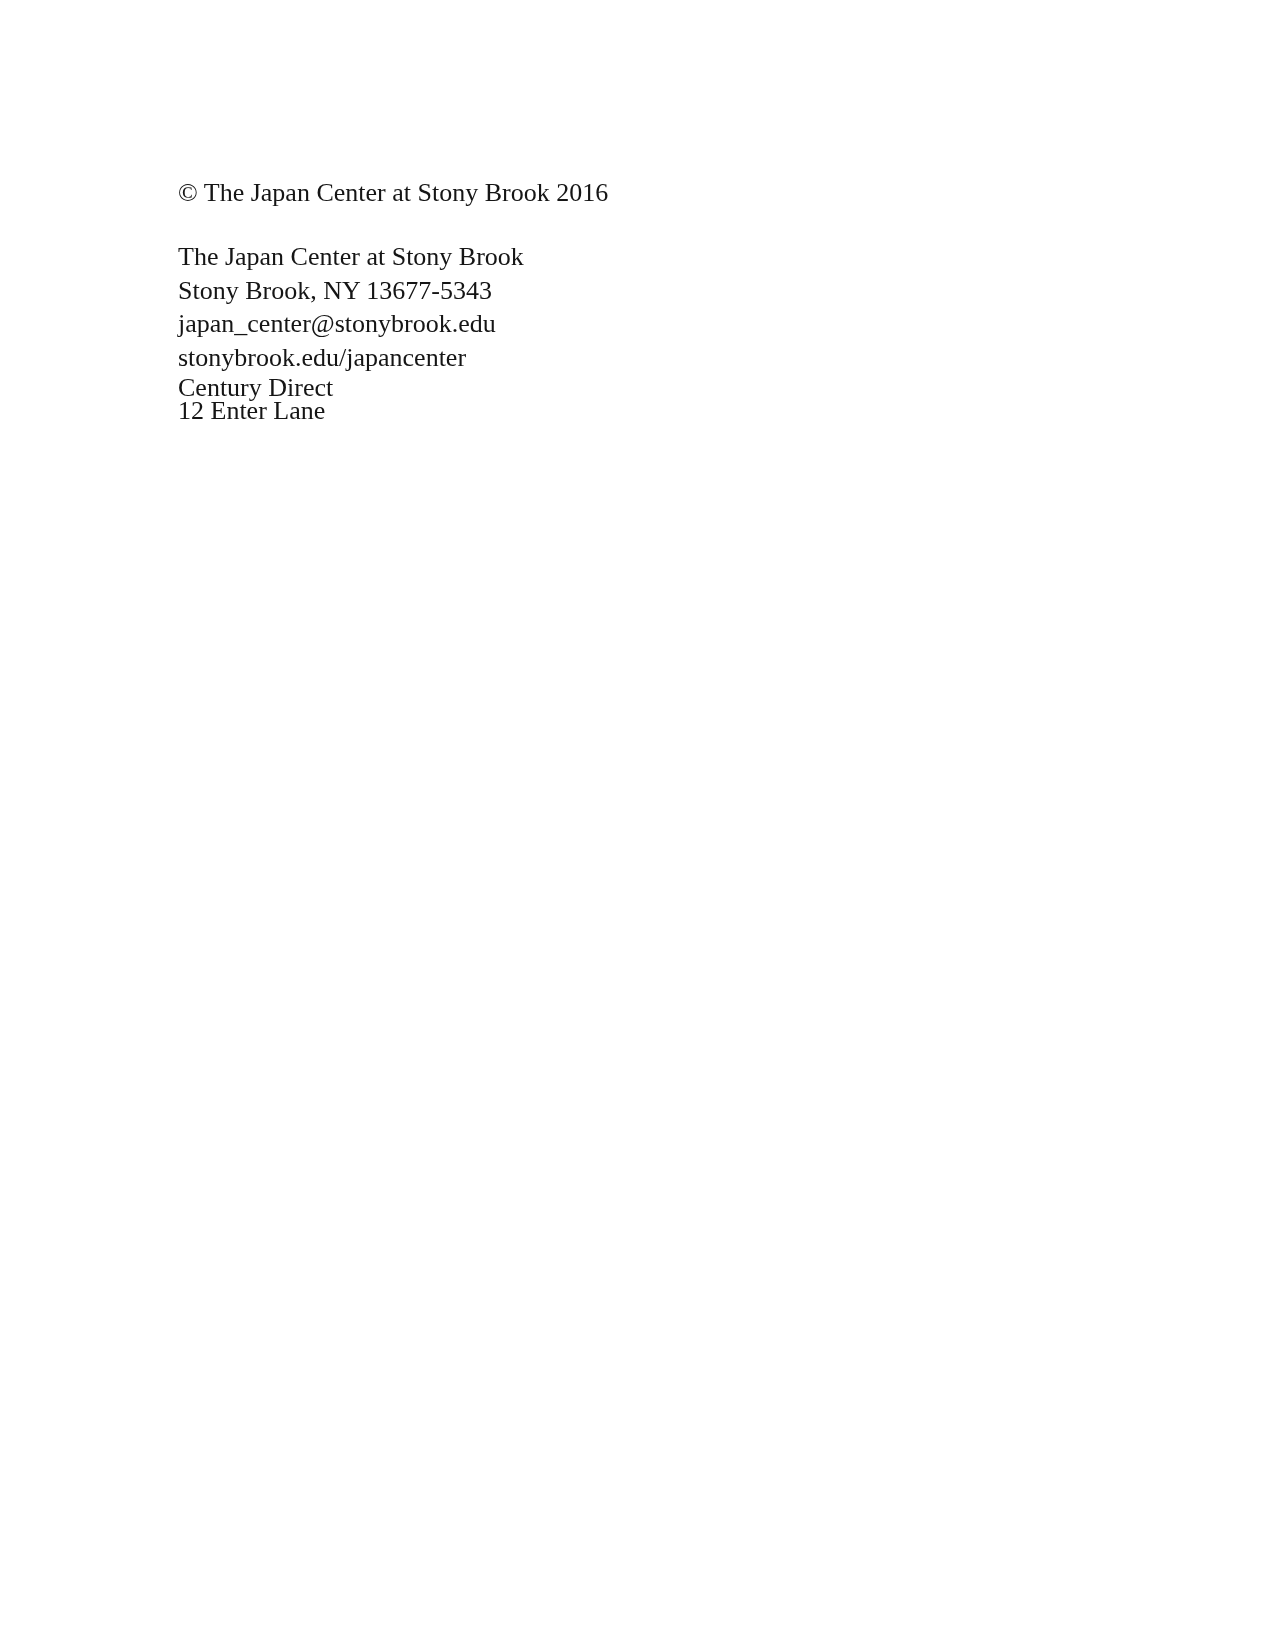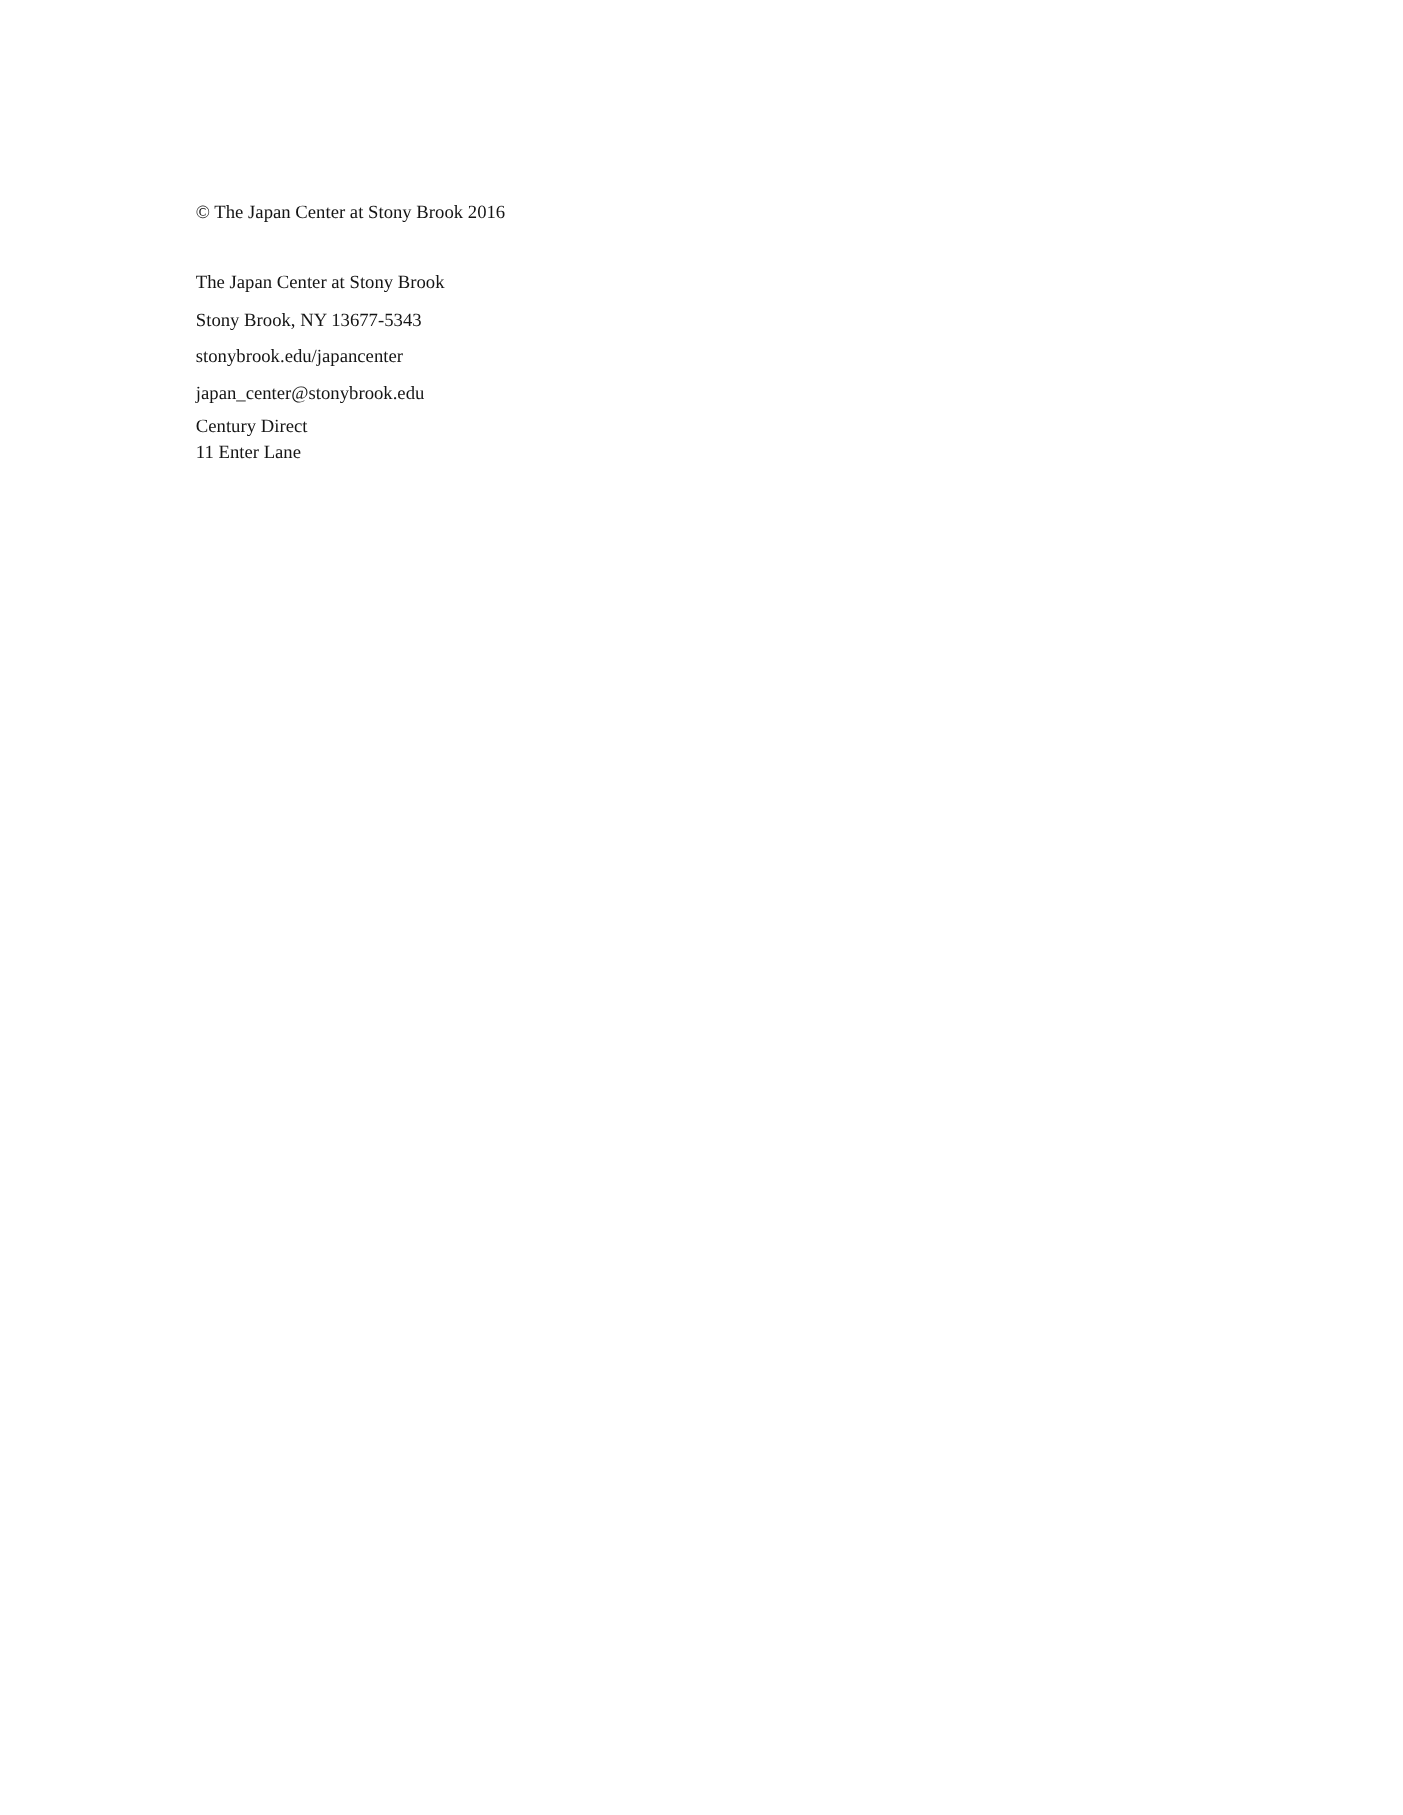--- a/index.html
+++ b/index.html
@@ -6,21 +6,21 @@
     margin: 0;
     padding: 0;
     background: #ffffff;
   }
   .page {
     position: relative;
     width: 1275px;
     height: 1650px;
     background: #ffffff;
     font-family: "Liberation Serif", "DejaVu Serif", serif;
-    font-size: 17px;
+    font-size: 26px;
     color: #151515;
     overflow: hidden;
   }
   .content {
     position: absolute;
     left: 178px;
     top: 176px;
     width: 980px;
   }
   .content p {
@@ -51,24 +51,24 @@
 <body>
 
 <div class="page">
   <div class="content">
 
     <p class="copyright-line">© The Japan Center at Stony Brook 2016</p>
 
     <div class="publisher-block">
       <p>The Japan Center at Stony Brook</p>
       <p>Stony Brook, NY 13677-5343</p>
+      <p>japan_center@stonybrook.edu</p>
       <p>stonybrook.edu/japancenter</p>
-      <p>japan_center@stonybrook.edu</p>
     </div>
 
 
     <div class="printer-block">
       <p>Century Direct</p>
-      <p>11 Enter Lane</p>
+      <p>12 Enter Lane</p>
     </div>
 
   </div>
 </div>
 
 </body></html>

